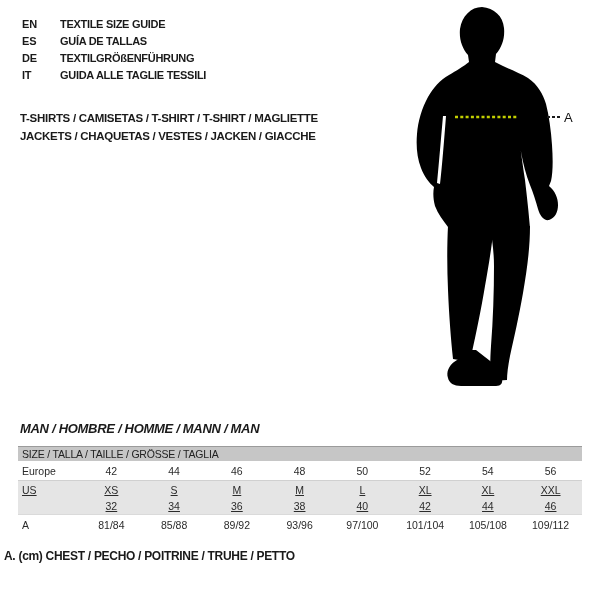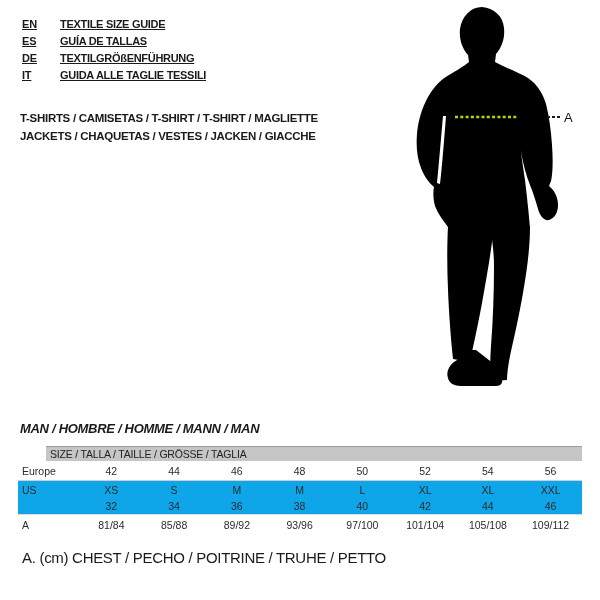--- a/index.html
+++ b/index.html
@@ -1,49 +1,49 @@
 <!DOCTYPE html>
 <html><head>
 <meta charset="utf-8">
 <style>
   * { margin:0; padding:0; box-sizing:border-box; }
   html,body { width:600px; height:600px; background:#ffffff; overflow:hidden;
     font-family:"Liberation Sans", sans-serif; color:#1a1a1a; }
   .canvas { position:relative; width:600px; height:600px; background:#fff; }
 
   
-  .lang-block { position:absolute; left:22px; top:15px;text-decoration:underline; }
+  .lang-block { position:absolute; left:22px; top:15px; }
   .lang-row { display:flex; height:17px; align-items:center; }
   .lang-code { width:38px; font-size:11px; font-weight:700; letter-spacing:-0.2px; }
   .lang-text { font-size:11px; font-weight:700; letter-spacing:-0.3px; }
 
   
   .product-block { position:absolute; left:20px; top:110px; }
   .product-line { font-size:11.5px; font-weight:700; letter-spacing:-0.3px; line-height:17.5px; white-space:nowrap; }
 
   
   .figure-wrap { position:absolute; left:390px; top:0; width:210px; height:400px; }
 
   
   .section-title { position:absolute; left:20px; top:421px; font-size:13px; font-weight:700; letter-spacing:-0.3px;font-style:italic; }
 
   
   .size-table { position:absolute; left:18px; top:446px; width:564px; }
   .t-header { height:15px; line-height:14px; background:#c6c6c6; border-top:1px solid #9b9b9b;
-    font-size:10.5px; letter-spacing:-0.2px; color:#222; padding-left:4px;margin-left:28px; }
+    font-size:10.5px; letter-spacing:-0.2px; color:#222; padding-left:4px; }
   .t-row { display:flex; align-items:center; height:20px; font-size:10.5px; color:#2b2b2b; }
-  .t-row.shaded { background:#0ea5e9; }
+  .t-row.shaded { background:#e5e5e5;text-decoration:underline; }
   .t-row.r0 { border-bottom:1px solid #d0d0d0; }
   .t-row.r1 { height:17px; }
   .t-row.r2 { height:17px; border-bottom:1px solid #dadada; }
   .t-label { width:62px; padding-left:4px; }
   .t-cell { flex:1; text-align:center; }
 
   
-  .footnote { position:absolute; left:22px; top:549px; font-size:15px; font-weight:400; letter-spacing:-0.3px; }
+  .footnote { position:absolute; left:4px; top:549px; font-size:12px; font-weight:700; letter-spacing:-0.3px; }
 </style>
 </head>
 <body>
 
 <div class="canvas">
 
   <div class="lang-block">
     <div class="lang-row">
       <span class="lang-code">EN</span>
       <span class="lang-text">TEXTILE SIZE GUIDE</span>

